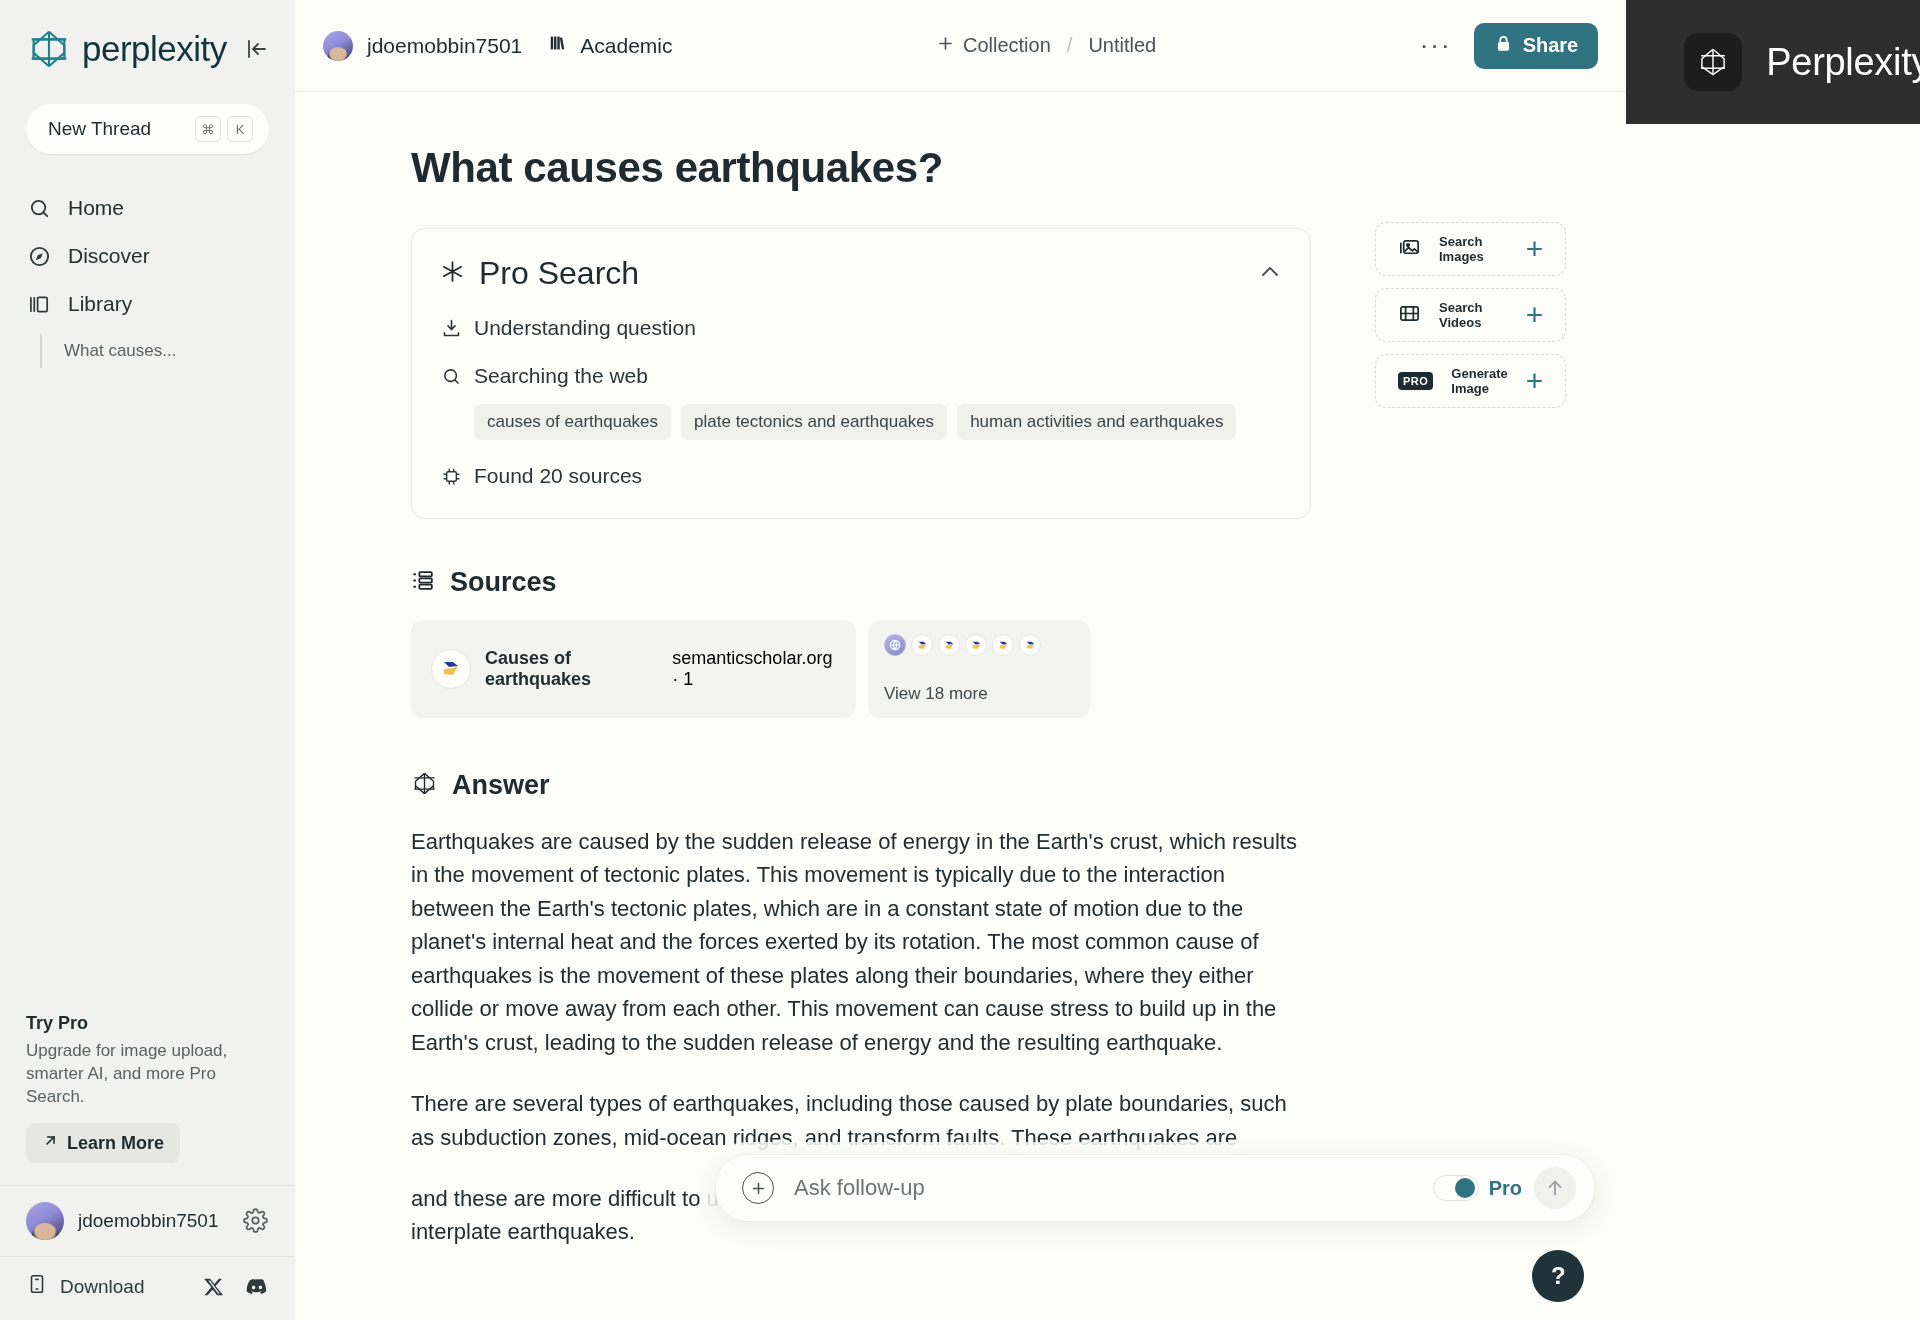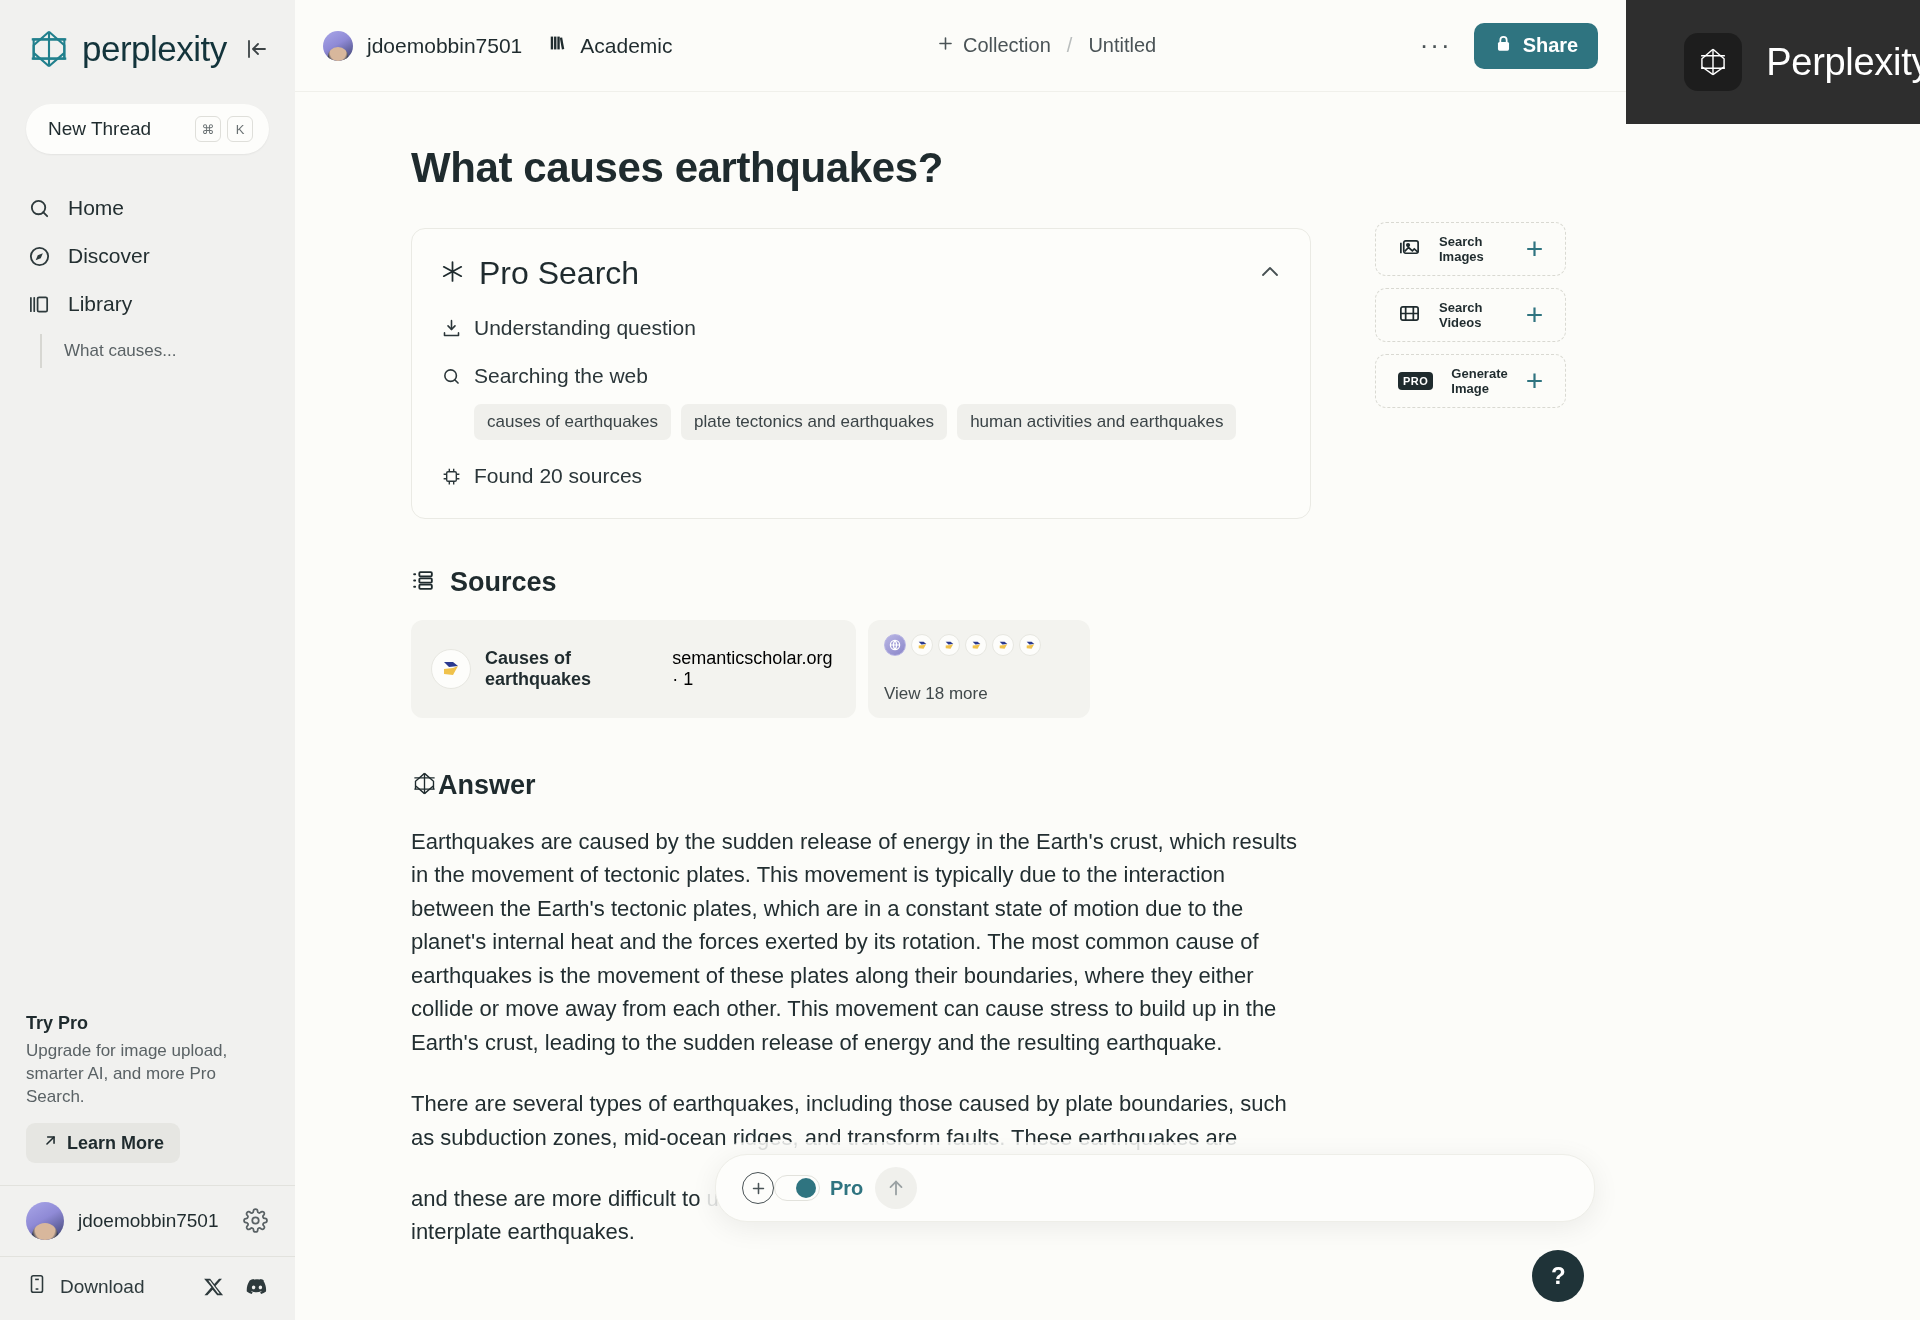--- a/index.html
+++ b/index.html
@@ -160,21 +160,21 @@
     width: 28px; height: 28px; border-radius: 50%; flex: 0 0 28px;
     background: #fdfdfb; border: 1px solid #e7e7e1;
     display: flex; align-items: center; justify-content: center;
     overflow: hidden;
   }
   .favicon.sm { width: 22px; height: 22px; flex: 0 0 22px; }
   .favicon.xs { width: 20px; height: 20px; flex: 0 0 20px; }
   .favicon.globe { background: linear-gradient(145deg,#b9b6e4,#8a86c9); border-color:#b9b6e4; }
   .favicon.lg { width: 40px; height: 40px; flex: 0 0 40px; }
 
-  .answer-head { display: flex; align-items: center; margin: 52px 0 24px 0; }
+  .answer-head { display: flex; align-items: center; gap: 14px; margin: 52px 0 24px 0; }
   .answer-title { font-size: 27px; font-weight: bold; color: #1f2b2e; }
   .answer-p { width: 900px; font-size: 22px; line-height: 1.52; color: #222e31; margin-bottom: 28px; }
 
   
   .action-card {
     border: 1px dashed #d9d9d2; border-radius: 11px;
     height: 54px; display: flex; align-items: center; gap: 18px;
     padding: 0 22px; margin-bottom: 12px; cursor: pointer;
   }
   .action-label { font-size: 13px; font-weight: bold; color: #1f2b2e; }
@@ -564,20 +564,21 @@
           </div>
         </div>
 
         <div class="followup-wrap">
           <div class="followup">
             <span class="plus-circle">
               <svg viewBox="0 0 24 24" width="17" height="17" fill="none" stroke="currentColor" stroke-width="2.2" stroke-linecap="round">
                   <path d="M12 5v14M5 12h14"></path>
                 </svg>
             </span>
+            <input class="followup-input" type="text" placeholder="Ask follow-up" style="">
             <span class="toggle-group">
               <span class="toggle"></span>
               <span class="toggle-label">Pro</span>
             </span>
             <span class="send-btn">
               <svg viewBox="0 0 24 24" width="22" height="22" fill="none" stroke="currentColor" stroke-width="2" stroke-linecap="round" stroke-linejoin="round">
                   <path d="M12 19V5"></path>
                   <path d="M6 11l6-6 6 6"></path>
                 </svg>
             </span>

